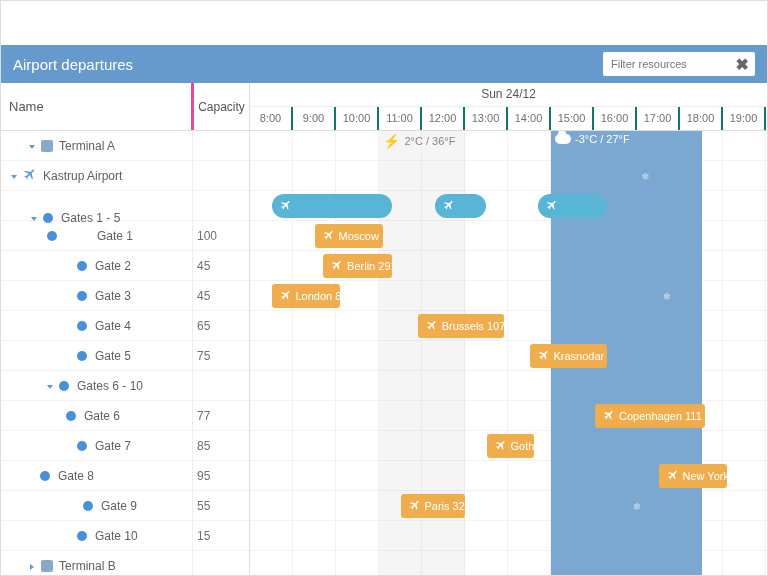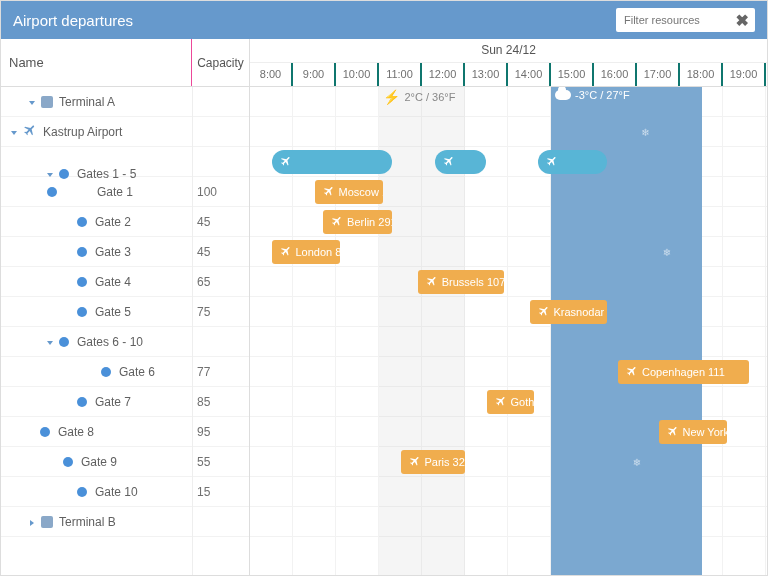--- a/index.html
+++ b/index.html
@@ -1,27 +1,27 @@
 <!DOCTYPE html>
 <html><head>
 <meta charset="utf-8">
 <style>
 * { box-sizing: border-box; margin: 0; padding: 0; }
 body { font-family: Arial, sans-serif; font-size: 12px; color: #555; background: #fff; }
 .app { width: 768px; height: 576px; display: flex; flex-direction: column; border: 1px solid #ddd; overflow: hidden; }
-.header { background: #6699cc; color: #fff; height: 38px; display: flex; align-items: center; padding: 0 12px; }
+.header { background: #6699cc; color: #fff; height: 38px; display: flex; align-items: center; padding: 0 12px; margin-top: 44px; }
 .header-title { font-size: 15px; font-weight: 400; flex: 1; }
 .filter-wrap { position: relative; }
-.filter-wrap input { width: 139px; height: 24px; padding: 0 24px 0 8px; border: none; border-radius: 2px; font-size: 11px; color: #999; }
+.filter-wrap input { width: 152px; height: 24px; padding: 0 24px 0 8px; border: none; border-radius: 2px; font-size: 11px; color: #999; }
 .filter-wrap .clear { position: absolute; right: 6px; top: 50%; transform: translateY(-50%); font-size: 16px; color: #666; font-weight: bold; cursor: pointer; }
 .body { flex: 1; display: flex; overflow: hidden; }
 .tree { width: 249px; border-right: 1px solid #ddd; display: flex; flex-direction: column; position: relative; }
 .tree-head { display: flex; height: 48px; border-bottom: 1px solid #ddd; align-items: center; }
 .th-name { flex: 1; padding: 0 8px; font-size: 13px; color: #555; }
-.th-cap { width: 58px; border-left: 1px solid #ec4899; height: 100%; display: flex; align-items: center; justify-content: center; font-size: 12px; color: #555; }
+.th-cap { width: 58px; border-left: 3px solid #ec4899; height: 100%; display: flex; align-items: center; justify-content: center; font-size: 12px; color: #555; }
 .tree-rows { flex: 1; overflow: hidden; position: relative; }
 .tree-divider { position: absolute; top: 0; bottom: 0; left: 191px; width: 1px; background: #eee; }
 .tr { height: 30px; display: flex; align-items: center; border-bottom: 1px solid #f2f2f2; }
 .tr-label { flex: 1; display: flex; align-items: center; white-space: nowrap; overflow: hidden; }
 .tr-cap { width: 58px; text-align: left; padding-left: 6px; color: #707070; font-size: 12px; }
 .caret { width: 10px; height: 10px; display: inline-block; margin-right: 4px; }
 .caret svg { width: 10px; height: 10px; }
 .ico-plane-sm { color: #6699cc; margin-right: 6px; }
 .ico-term { width: 12px; height: 12px; background: #8aa8c8; border-radius: 2px; margin-right: 6px; display: inline-block; }
 .dot { width: 10px; height: 10px; border-radius: 50%; background: #4a90d9; margin-right: 8px; display: inline-block; }
@@ -88,21 +88,21 @@
                   <polygon points="2,3 8,3 5,7" fill="#6699cc"></polygon>
                 </svg></span>
               <span class="ico-plane-sm"><svg width="14" height="14" viewBox="0 0 24 24">
                   <path fill="#6699cc" d="M21 16v-2l-8-5V3.5c0-.83-.67-1.5-1.5-1.5S10 2.67 10 3.5V9l-8 5v2l8-2.5V19l-2 1.5V22l3.5-1 3.5 1v-1.5L13 19v-5.5l8 2.5z" transform="rotate(45 12 12)"></path>
                 </svg></span>
               <span class="txt">Kastrup Airport</span>
             </div>
             <div class="tr-cap"></div>
           </div>
           <div class="tr">
-            <div class="tr-label" style="padding-left: 44px; margin-top: 24px;">
+            <div class="tr-label" style="padding-left: 28px; margin-top: 24px;">
               <span class="caret"><svg viewBox="0 0 10 10">
                   <polygon points="2,3 8,3 5,7" fill="#6699cc"></polygon>
                 </svg></span>
               <span class="dot"></span>
               <span class="txt">Gates 1 - 5</span>
             </div>
             <div class="tr-cap"></div>
           </div>
           <div class="tr">
             <div class="tr-label" style=" gap: 32px;">
@@ -148,21 +148,21 @@
             <div class="tr-label" style="padding-left: 44px;">
               <span class="caret"><svg viewBox="0 0 10 10">
                   <polygon points="2,3 8,3 5,7" fill="#6699cc"></polygon>
                 </svg></span>
               <span class="dot"></span>
               <span class="txt">Gates 6 - 10</span>
             </div>
             <div class="tr-cap"></div>
           </div>
           <div class="tr">
-            <div class="tr-label" style="padding-left: 86px;">
+            <div class="tr-label" style="padding-left: 51px;">
               <span style="width: 14px; display: inline-block;"></span>
               <span class="dot"></span>
               <span class="txt">Gate 6</span>
             </div>
             <div class="tr-cap">77</div>
           </div>
           <div class="tr">
             <div class="tr-label" style="padding-left: 62px; align-items: center;">
               <span style="width: 14px; display: inline-block;"></span>
               <span class="dot"></span>
@@ -172,21 +172,21 @@
           </div>
           <div class="tr">
             <div class="tr-label" style="padding-left: 25px; align-items: center;">
               <span style="width: 14px; display: inline-block;"></span>
               <span class="dot"></span>
               <span class="txt">Gate 8</span>
             </div>
             <div class="tr-cap">95</div>
           </div>
           <div class="tr">
-            <div class="tr-label" style="padding-left: 48px;">
+            <div class="tr-label" style="padding-left: 68px;">
               <span style="width: 14px; display: inline-block;"></span>
               <span class="dot"></span>
               <span class="txt">Gate 9</span>
             </div>
             <div class="tr-cap">55</div>
           </div>
           <div class="tr">
             <div class="tr-label" style="padding-left: 62px;">
               <span style="width: 14px; display: inline-block;"></span>
               <span class="dot"></span>
@@ -318,21 +318,21 @@
                   <path fill="#fff" d="M21 16v-2l-8-5V3.5c0-.83-.67-1.5-1.5-1.5S10 2.67 10 3.5V9l-8 5v2l8-2.5V19l-2 1.5V22l3.5-1 3.5 1v-1.5L13 19v-5.5l8 2.5z" transform="rotate(45 12 12)"></path>
                 </svg></span>
               <span>Brussels 107</span>
             </div>
             <div class="event event-orange" style="left: 279.5px; width: 77.4px; top: 213px;">
               <span class="plane"><svg width="12" height="12" viewBox="0 0 24 24">
                   <path fill="#fff" d="M21 16v-2l-8-5V3.5c0-.83-.67-1.5-1.5-1.5S10 2.67 10 3.5V9l-8 5v2l8-2.5V19l-2 1.5V22l3.5-1 3.5 1v-1.5L13 19v-5.5l8 2.5z" transform="rotate(45 12 12)"></path>
                 </svg></span>
               <span>Krasnodar 19</span>
             </div>
-            <div class="event event-orange" style="left: 368px; width: 131px; top: 273px;">
+            <div class="event event-orange" style="left: 345px; width: 110px; top: 273px;">
               <span class="plane"><svg width="12" height="12" viewBox="0 0 24 24">
                   <path fill="#fff" d="M21 16v-2l-8-5V3.5c0-.83-.67-1.5-1.5-1.5S10 2.67 10 3.5V9l-8 5v2l8-2.5V19l-2 1.5V22l3.5-1 3.5 1v-1.5L13 19v-5.5l8 2.5z" transform="rotate(45 12 12)"></path>
                 </svg></span>
               <span>Copenhagen 111</span>
             </div>
             <div class="event event-orange" style="left: 236.5px; width: 47.3px; top: 303px;">
               <span class="plane"><svg width="12" height="12" viewBox="0 0 24 24">
                   <path fill="#fff" d="M21 16v-2l-8-5V3.5c0-.83-.67-1.5-1.5-1.5S10 2.67 10 3.5V9l-8 5v2l8-2.5V19l-2 1.5V22l3.5-1 3.5 1v-1.5L13 19v-5.5l8 2.5z" transform="rotate(45 12 12)"></path>
                 </svg></span>
               <span>Gothen</span>

